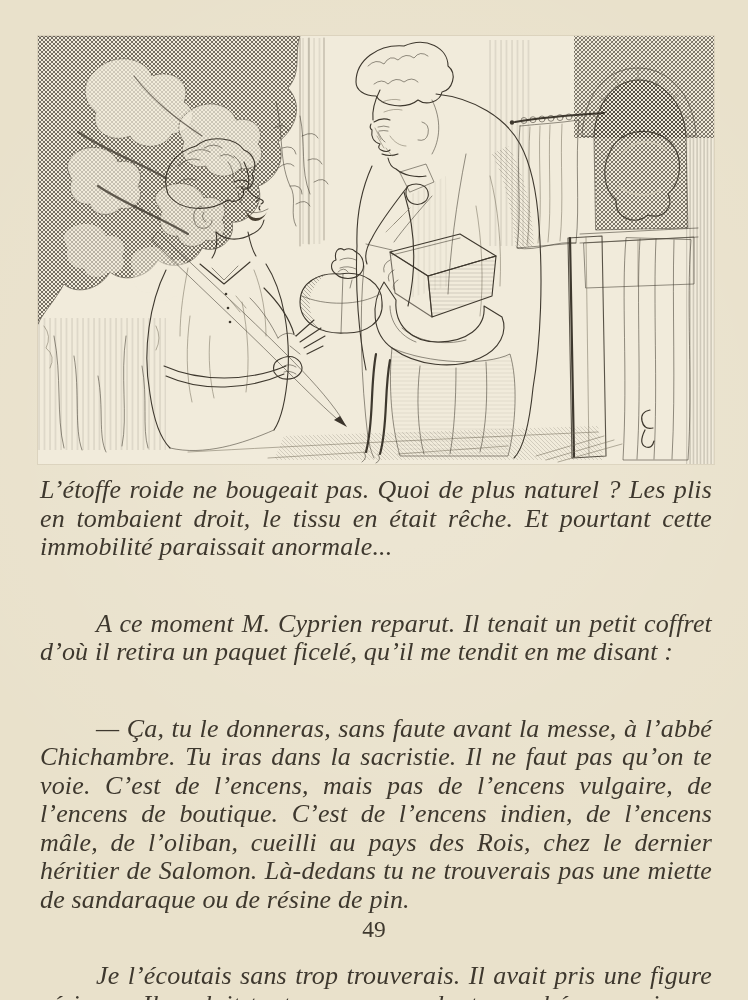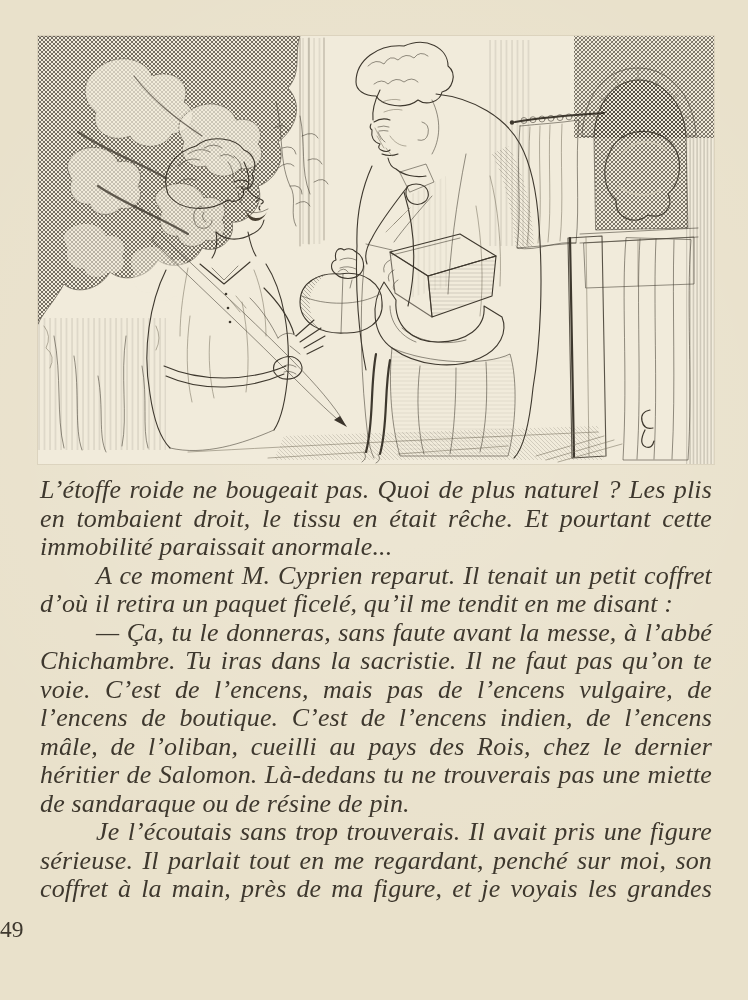--- a/index.html
+++ b/index.html
@@ -34,25 +34,25 @@
   .pl{stroke:var(--ink);}
   .textblock{
     position:absolute; left:40px; top:476px; width:672px;
     color:var(--ink);
     font-size:26px; line-height:28.5px;
     text-align:justify;
     letter-spacing:.15px;
     font-style:italic;
   }
   .textblock p{margin:0;padding:0;}
-  .textblock p.ind{text-indent:56px;}
+  .textblock p.ind{text-indent:56px;margin-top:48px;}
   .textblock p.jl{text-align-last:justify;}
   .folio{
     position:absolute; left:0; top:916px; width:748px;
-    text-align:left; color:var(--ink);
+    text-align:center; color:var(--ink);
     font-size:23.5px;
   }
 </style>
 </head>
 <body>
 
 <div class="page">
 
   <div class="plate">
     <svg viewBox="0 0 676 428" xmlns="http://www.w3.org/2000/svg">

